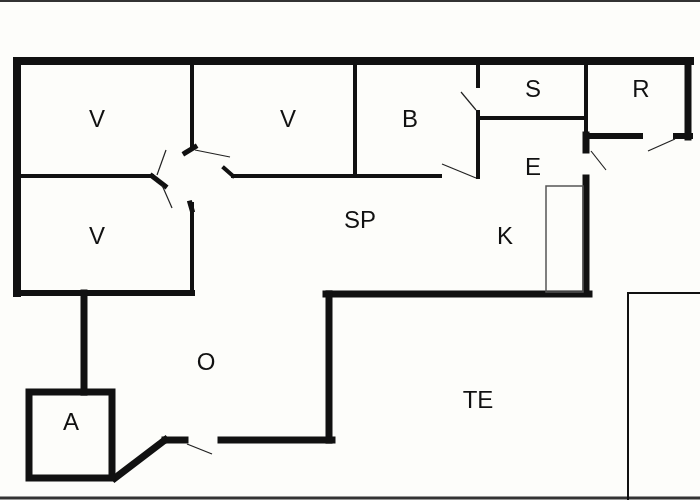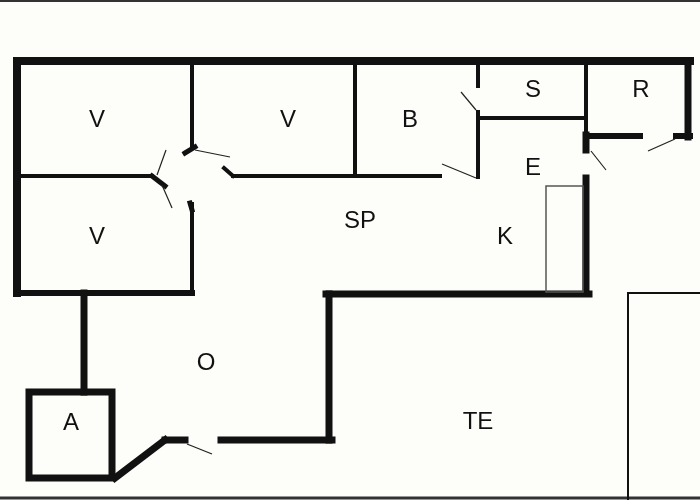--- a/index.html
+++ b/index.html
@@ -88,15 +88,15 @@
       <div class="label" style="left: 288px; top: 119px;">V</div>
       <div class="label" style="left: 410px; top: 119px;">B</div>
       <div class="label" style="left: 533px; top: 89px;">S</div>
       <div class="label" style="left: 641px; top: 89px;">R</div>
       <div class="label" style="left: 533px; top: 167px;">E</div>
       <div class="label" style="left: 97px; top: 236px;">V</div>
       <div class="label" style="left: 343px; top: 220px; margin-left: 17px;">SP</div>
       <div class="label" style="left: 505px; top: 236px;">K</div>
       <div class="label" style="left: 206px; top: 362px;">O</div>
       <div class="label" style="left: 71px; top: 422px;">A</div>
-      <div class="label" style="left: 478px; top: 421px;">TE</div>
+      <div class="label" style="left: 478px; top: 400px;">TE</div>
     </div>
 </div>
 
 </body></html>

